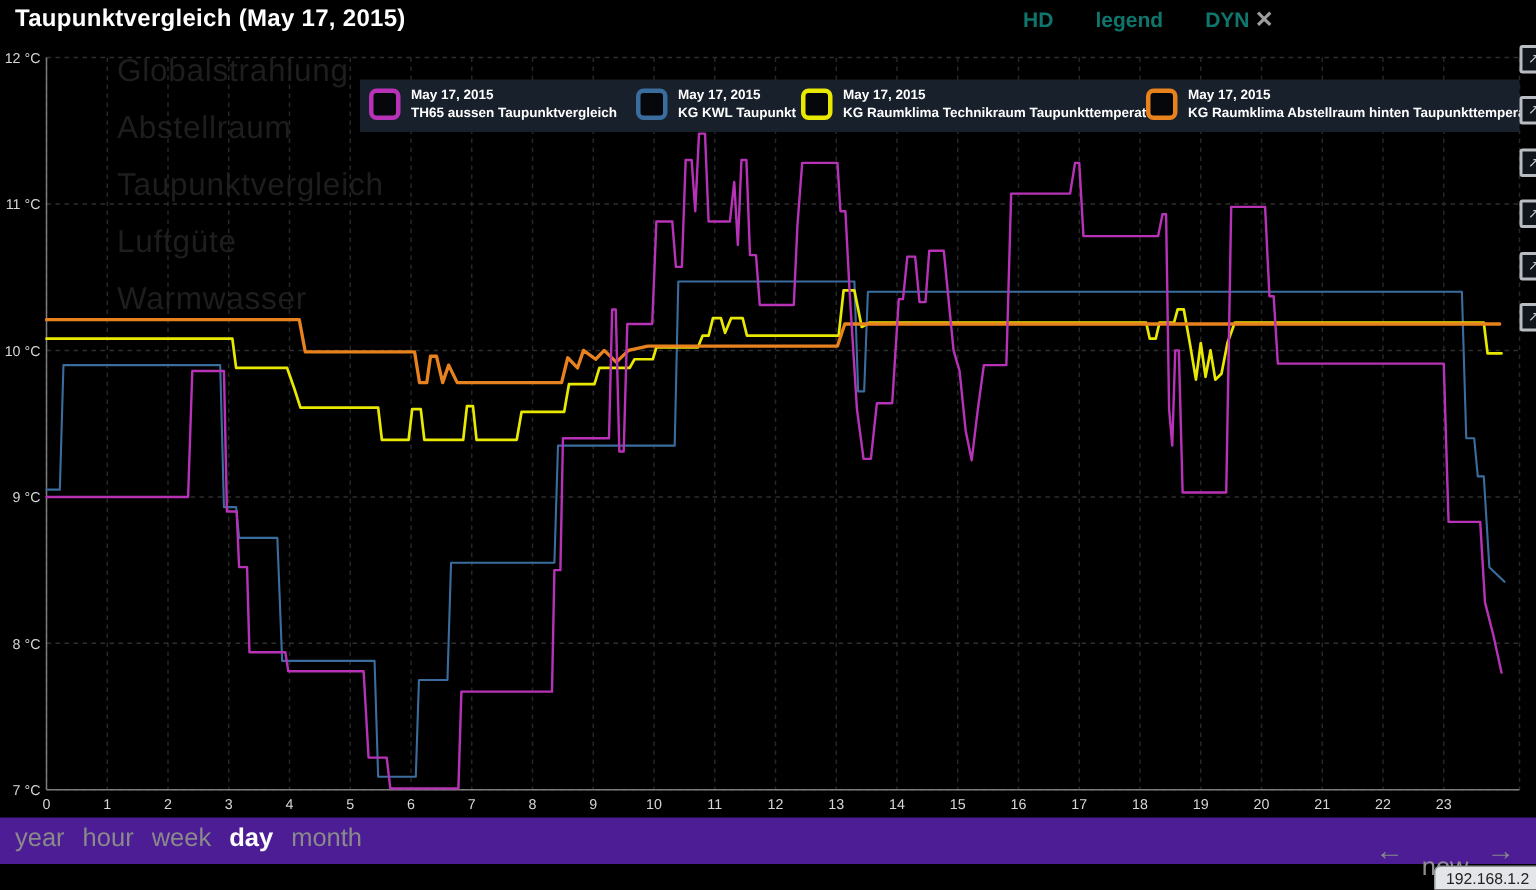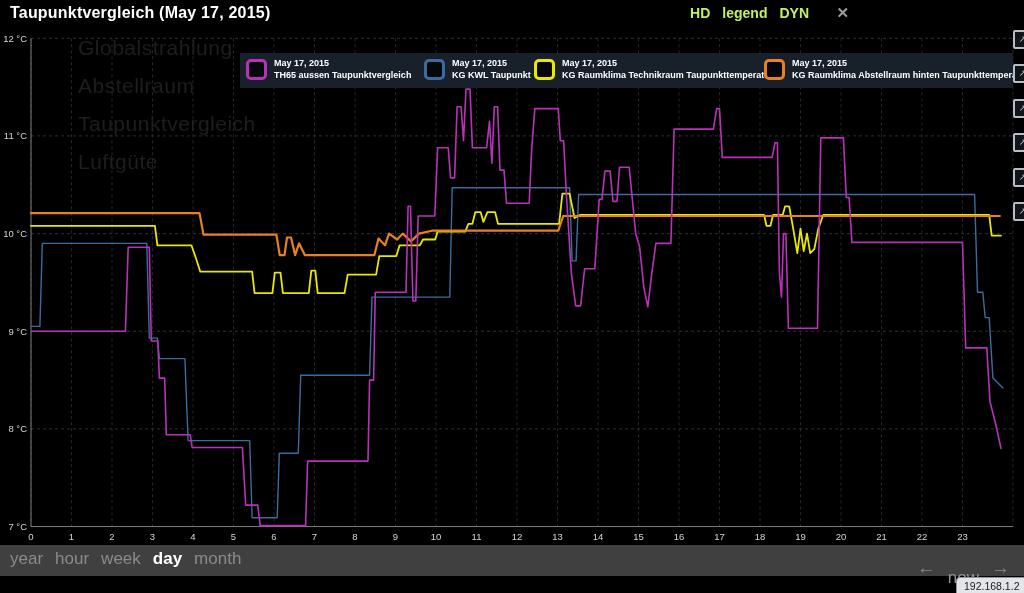--- a/index.html
+++ b/index.html
@@ -2,21 +2,21 @@
 <html><head>
 <meta charset="utf-8">
 <style>
   html,body{margin:0;padding:0;background:#000;}
   body{position:relative;width:1024px;height:593px;overflow:hidden;
        font-family:"Liberation Sans",sans-serif;-webkit-font-smoothing:antialiased;}
 
   
   .topbar{position:absolute;left:0;top:0;width:861px;height:28px;background:#000;z-index:40;}
   .title{position:absolute;left:10px;top:4px;font-size:16px;font-weight:700;color:#fff;letter-spacing:.2px;}
-  .top-controls{position:absolute;right:52px;top:5px;display:flex;gap:12px;font-size:14px;font-weight:700;color:#bef264;}
+  .top-controls{position:absolute;right:28px;top:5px;display:flex;gap:28px;font-size:14px;font-weight:700;color:#0f766e;}
   .top-controls span{cursor:pointer;}
   .close-btn{position:absolute;right:12px;top:4px;font-size:15px;font-weight:700;color:#9d9d9d;cursor:pointer;}
 
   
   .bg-menu{position:absolute;left:30px;top:36px;z-index:1;}
   .bg-menu div{font-size:21px;font-weight:400;color:#1e1e1e;letter-spacing:.5px;margin-bottom:14px;white-space:nowrap;padding-left:48px;}
 
   
   #chart-svg{position:absolute;left:0;top:0;z-index:5;}
 
@@ -24,41 +24,42 @@
   .legend-bar{position:absolute;left:240px;top:53px;width:773px;height:35px;background:#18202b;z-index:20;}
   .legend-item{position:absolute;top:4px;display:flex;align-items:center;cursor:pointer;}
   .swatch{width:15px;height:15px;border:3px solid #888;border-radius:5px;background:#05070a;margin-right:7px;flex:0 0 auto;}
   .legend-text{color:#fff;font-size:9px;font-weight:700;line-height:12px;white-space:nowrap;}
 
   
   .side-icon{position:absolute;left:1013px;width:15px;height:15px;border:2px solid #b9bdc2;border-radius:2px;
              background:#10151b;color:#c6cacf;font-size:9px;line-height:14px;text-align:center;z-index:30;cursor:pointer;}
 
   
-  .bottom-nav{position:absolute;left:0;top:545px;width:1024px;height:31px;background:#404040;z-index:40;}
+  .bottom-nav{position:absolute;left:0;top:545px;width:1024px;height:31px;background:#4c1d95;z-index:40;}
   .ranges{position:absolute;left:10px;top:4px;display:flex;gap:12px;font-size:17px;color:#8a8a8a;}
   .ranges span{cursor:pointer;}
   .ranges .active{color:#fff;font-weight:700;}
   .nav-right{position:absolute;right:14px;top:3px;display:flex;gap:12px;align-items:center;font-size:17px;color:#8f8f8f;}
   .nav-right .arrow{font-size:19px;font-weight:700;color:#8a8a8a;cursor:pointer;}
   .nav-right .now{cursor:pointer;margin-top:20px;}
 
   
   .status-box{position:absolute;left:956px;top:577px;width:80px;height:18px;background:#e3e5e8;
               border:1px solid #8e959e;border-radius:4px 0 0 0;z-index:50;
               font-size:10.5px;color:#222;line-height:16px;padding-left:7px;white-space:nowrap;overflow:hidden;}
 </style>
 </head>
 <body>
 
 <div class="bg-menu">
   <div>Globalstrahlung</div>
   <div>Abstellraum</div>
   <div>Taupunktvergleich</div>
   <div>Luftgüte</div>
+  <div>Warmwasser</div>
 </div>
 
 <svg id="chart-svg" width="1024" height="593" viewBox="0 0 1024 593">
     <line x1="31" y1="38.3" x2="31" y2="526.55" stroke="#262626" stroke-width="1" stroke-dasharray="3,3"></line>
     <line x1="71.5" y1="38.3" x2="71.5" y2="526.55" stroke="#262626" stroke-width="1" stroke-dasharray="3,3"></line>
     <line x1="112" y1="38.3" x2="112" y2="526.55" stroke="#262626" stroke-width="1" stroke-dasharray="3,3"></line>
     <line x1="152.5" y1="38.3" x2="152.5" y2="526.55" stroke="#262626" stroke-width="1" stroke-dasharray="3,3"></line>
     <line x1="193" y1="38.3" x2="193" y2="526.55" stroke="#262626" stroke-width="1" stroke-dasharray="3,3"></line>
     <line x1="233.5" y1="38.3" x2="233.5" y2="526.55" stroke="#262626" stroke-width="1" stroke-dasharray="3,3"></line>
     <line x1="274" y1="38.3" x2="274" y2="526.55" stroke="#262626" stroke-width="1" stroke-dasharray="3,3"></line>

